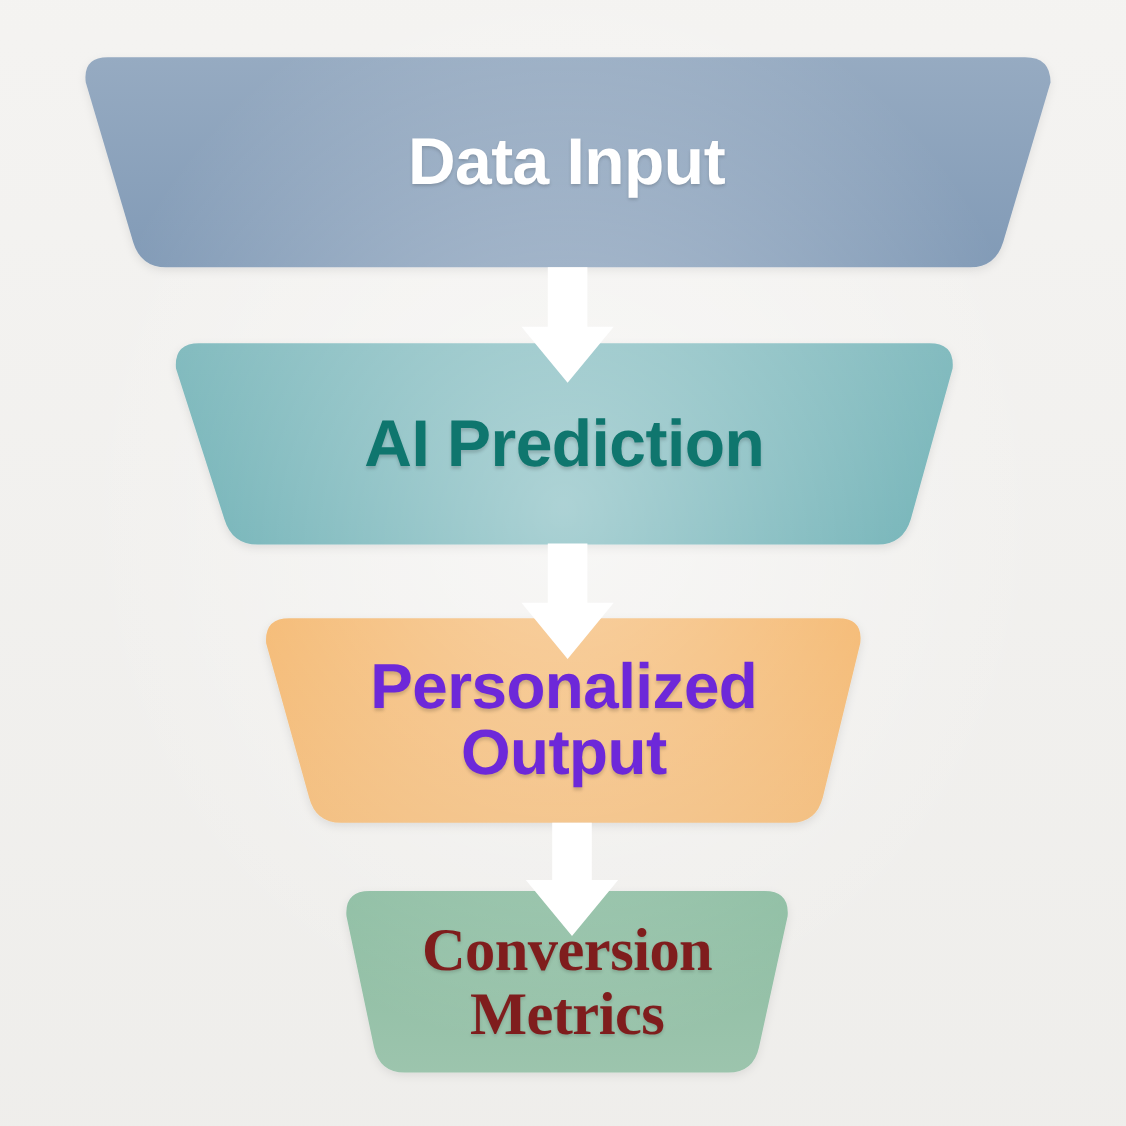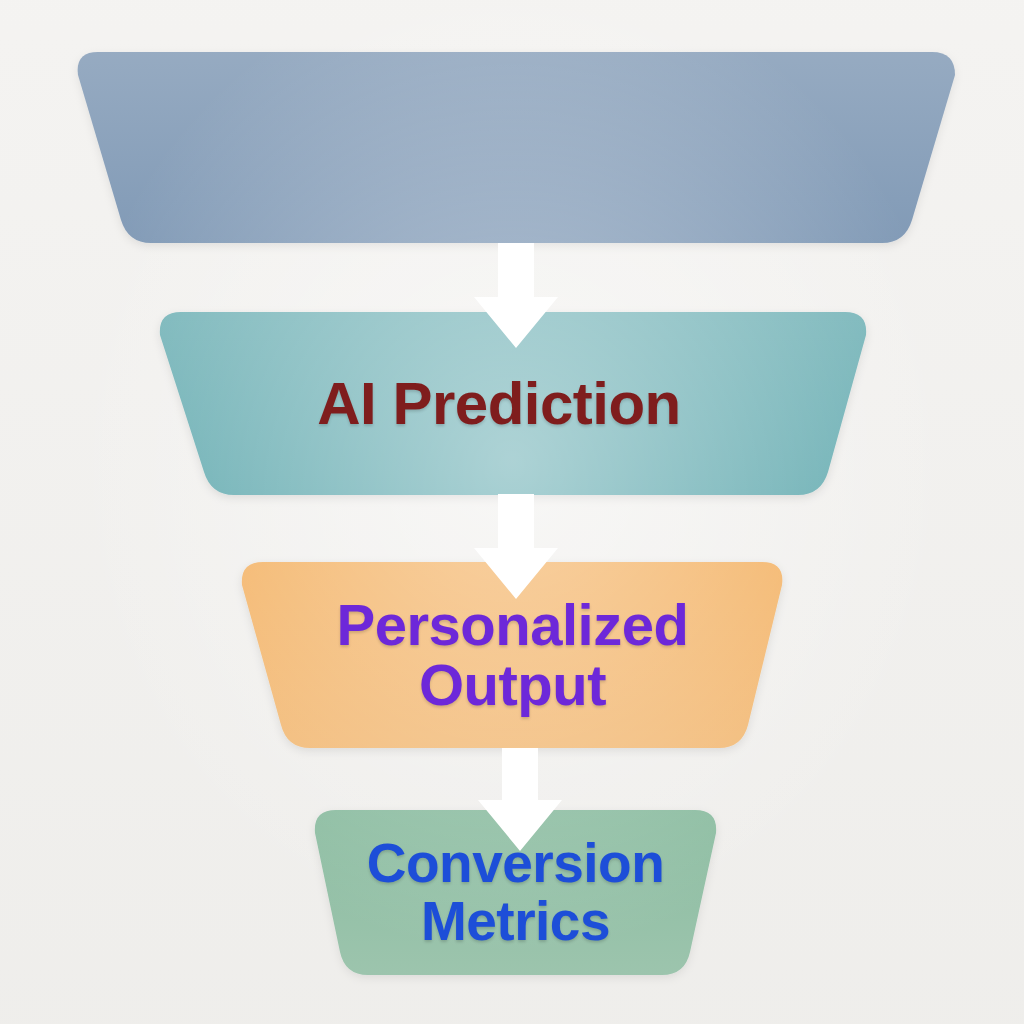--- a/index.html
+++ b/index.html
@@ -76,34 +76,35 @@
 <div id="funnel-canvas" style="background: rgb(242, 241, 239);">
 
   <svg class="stage-svg" viewBox="0 0 1024 1024">
     <defs>
       <filter id="sh1" x="-20%" y="-20%" width="140%" height="140%">
         <feDropShadow dx="0" dy="3" stdDeviation="4" flood-color="#000000" flood-opacity="0.16"></feDropShadow>
       </filter>
     </defs>
     <path id="p-stage1" filter="url(#sh1)" d="M 98 52 L 932 52 Q 955 52 955 75 L 912 220 Q 905 243 882 243 L 151 243 Q 128 243 121 220 L 78 75 Q 75 52 98 52 Z" fill="#2e5a8c"></path>
   </svg>
+  <div class="stage-label s1" style="left: 75px; top: 52px; width: 880px; height: 191px; color: rgb(255, 255, 255);">Data Input</div>
 
   <svg class="arrow-svg" style="left:470px; top:243px; width:92px; height:108px;" viewBox="0 0 92 108">
     <path id="a-arrow1" d="M 28 0 L 64 0 L 64 54 L 88 54 L 46 105 L 4 54 L 28 54 Z" fill="#ffffff"></path>
   </svg>
 
   <svg class="stage-svg" viewBox="0 0 1024 1024">
     <defs>
       <filter id="sh2" x="-20%" y="-20%" width="140%" height="140%">
         <feDropShadow dx="0" dy="3" stdDeviation="4" flood-color="#000000" flood-opacity="0.16"></feDropShadow>
       </filter>
     </defs>
     <path id="p-stage2" filter="url(#sh2)" d="M 181 312 L 845 312 Q 868 312 866 335 L 828 472 Q 821 495 798 495 L 234 495 Q 211 495 204 472 L 160 335 Q 158 312 181 312 Z" fill="#2e9199"></path>
   </svg>
-  <div class="stage-label s2" style="left: 144px; top: 312px; width: 710px; height: 184px; color: #7f1d1d;">AI Prediction</div>
+  <div class="stage-label s2" style="left: 158px; top: 312px; width: 710px; height: 184px; color: #0f766e;">AI Prediction</div>
 
   <svg class="arrow-svg" style="left:470px; top:494px; width:92px; height:108px;" viewBox="0 0 92 108">
     <path id="a-arrow2" d="M 28 0 L 64 0 L 64 54 L 88 54 L 46 105 L 4 54 L 28 54 Z" fill="#ffffff"></path>
   </svg>
 
   <svg class="stage-svg" viewBox="0 0 1024 1024">
     <defs>
       <filter id="sh3" x="-20%" y="-20%" width="140%" height="140%">
         <feDropShadow dx="0" dy="3" stdDeviation="4" flood-color="#000000" flood-opacity="0.16"></feDropShadow>
       </filter>
@@ -118,16 +119,16 @@
   </svg>
 
   <svg class="stage-svg" viewBox="0 0 1024 1024">
     <defs>
       <filter id="sh4" x="-20%" y="-20%" width="140%" height="140%">
         <feDropShadow dx="0" dy="3" stdDeviation="4" flood-color="#000000" flood-opacity="0.16"></feDropShadow>
       </filter>
     </defs>
     <path id="p-stage4" filter="url(#sh4)" d="M 336 810 L 695 810 Q 718 810 716 833 L 690 952 Q 685 975 662 975 L 368 975 Q 345 975 340 952 L 315 833 Q 313 810 336 810 Z" fill="#469b6e"></path>
   </svg>
-  <div class="stage-label s4" style="left: 313px; top: 810px; width: 405px; height: 165px; color: #1d4ed8;">Conversion
+  <div class="stage-label s4" style="left: 313px; top: 810px; width: 405px; height: 165px; color: #7f1d1d; font-family: Liberation Serif, serif;">Conversion
 Metrics</div>
 
 </div>
 
 </body></html>

